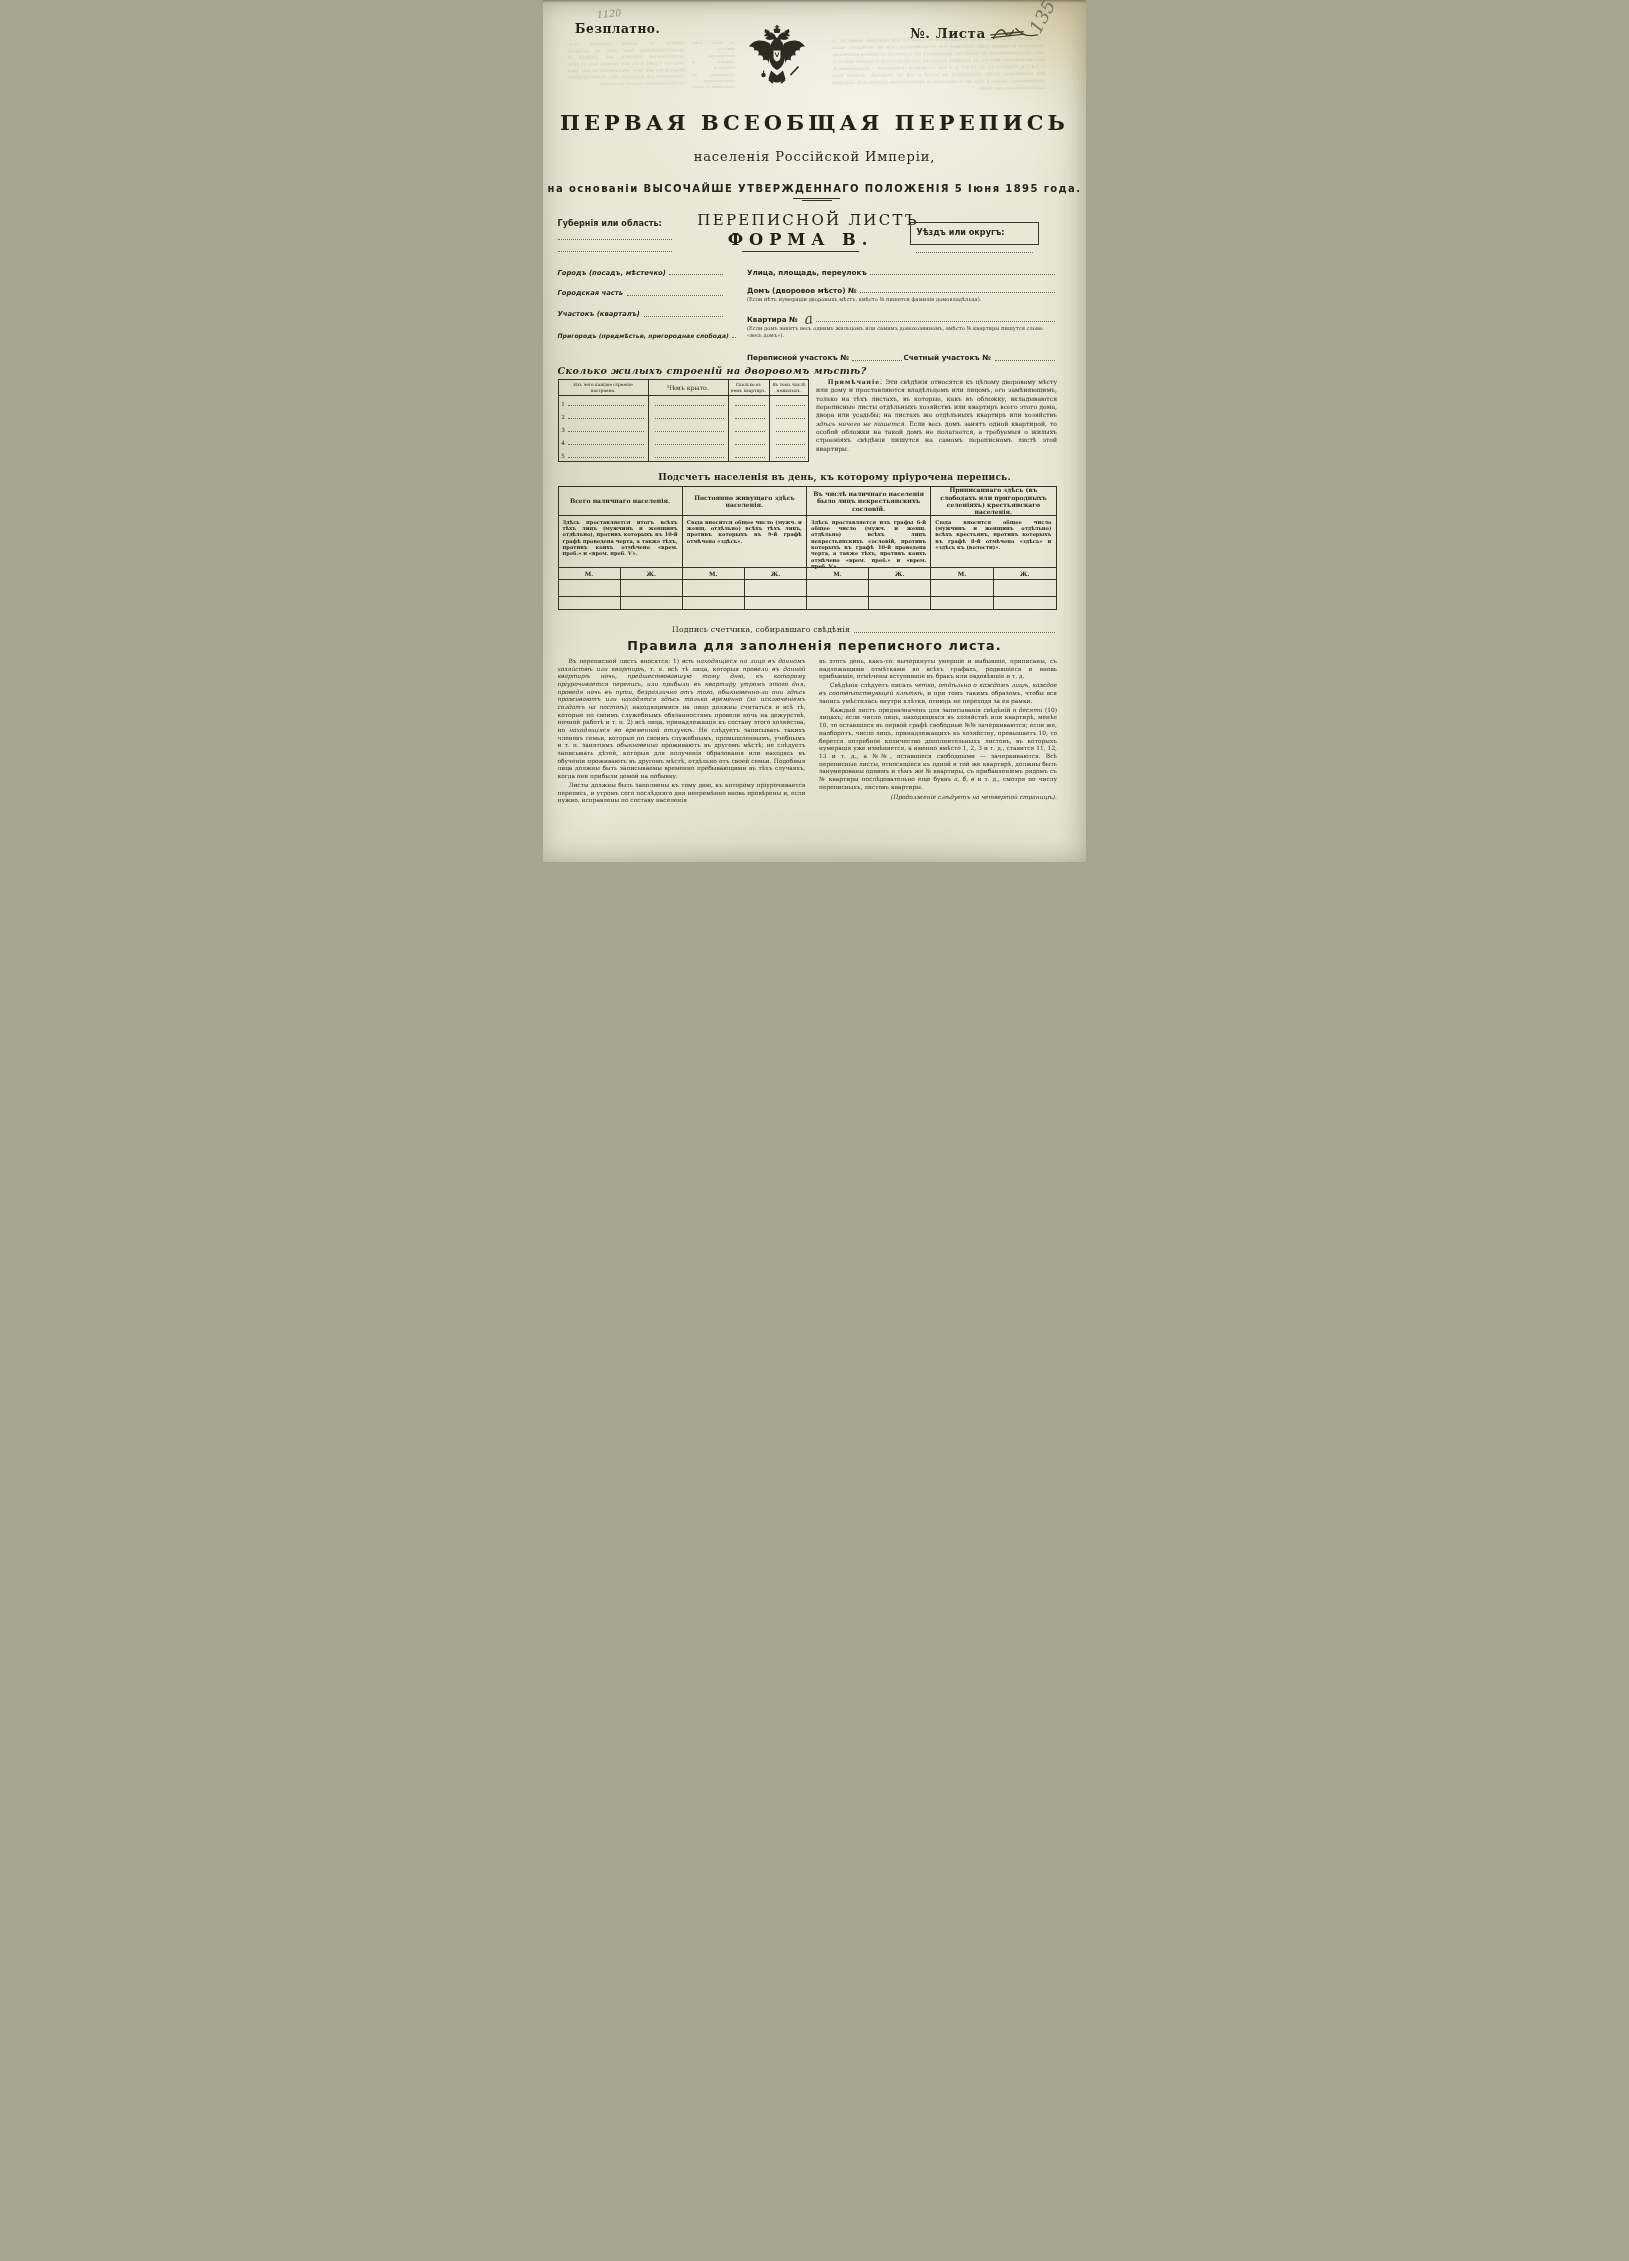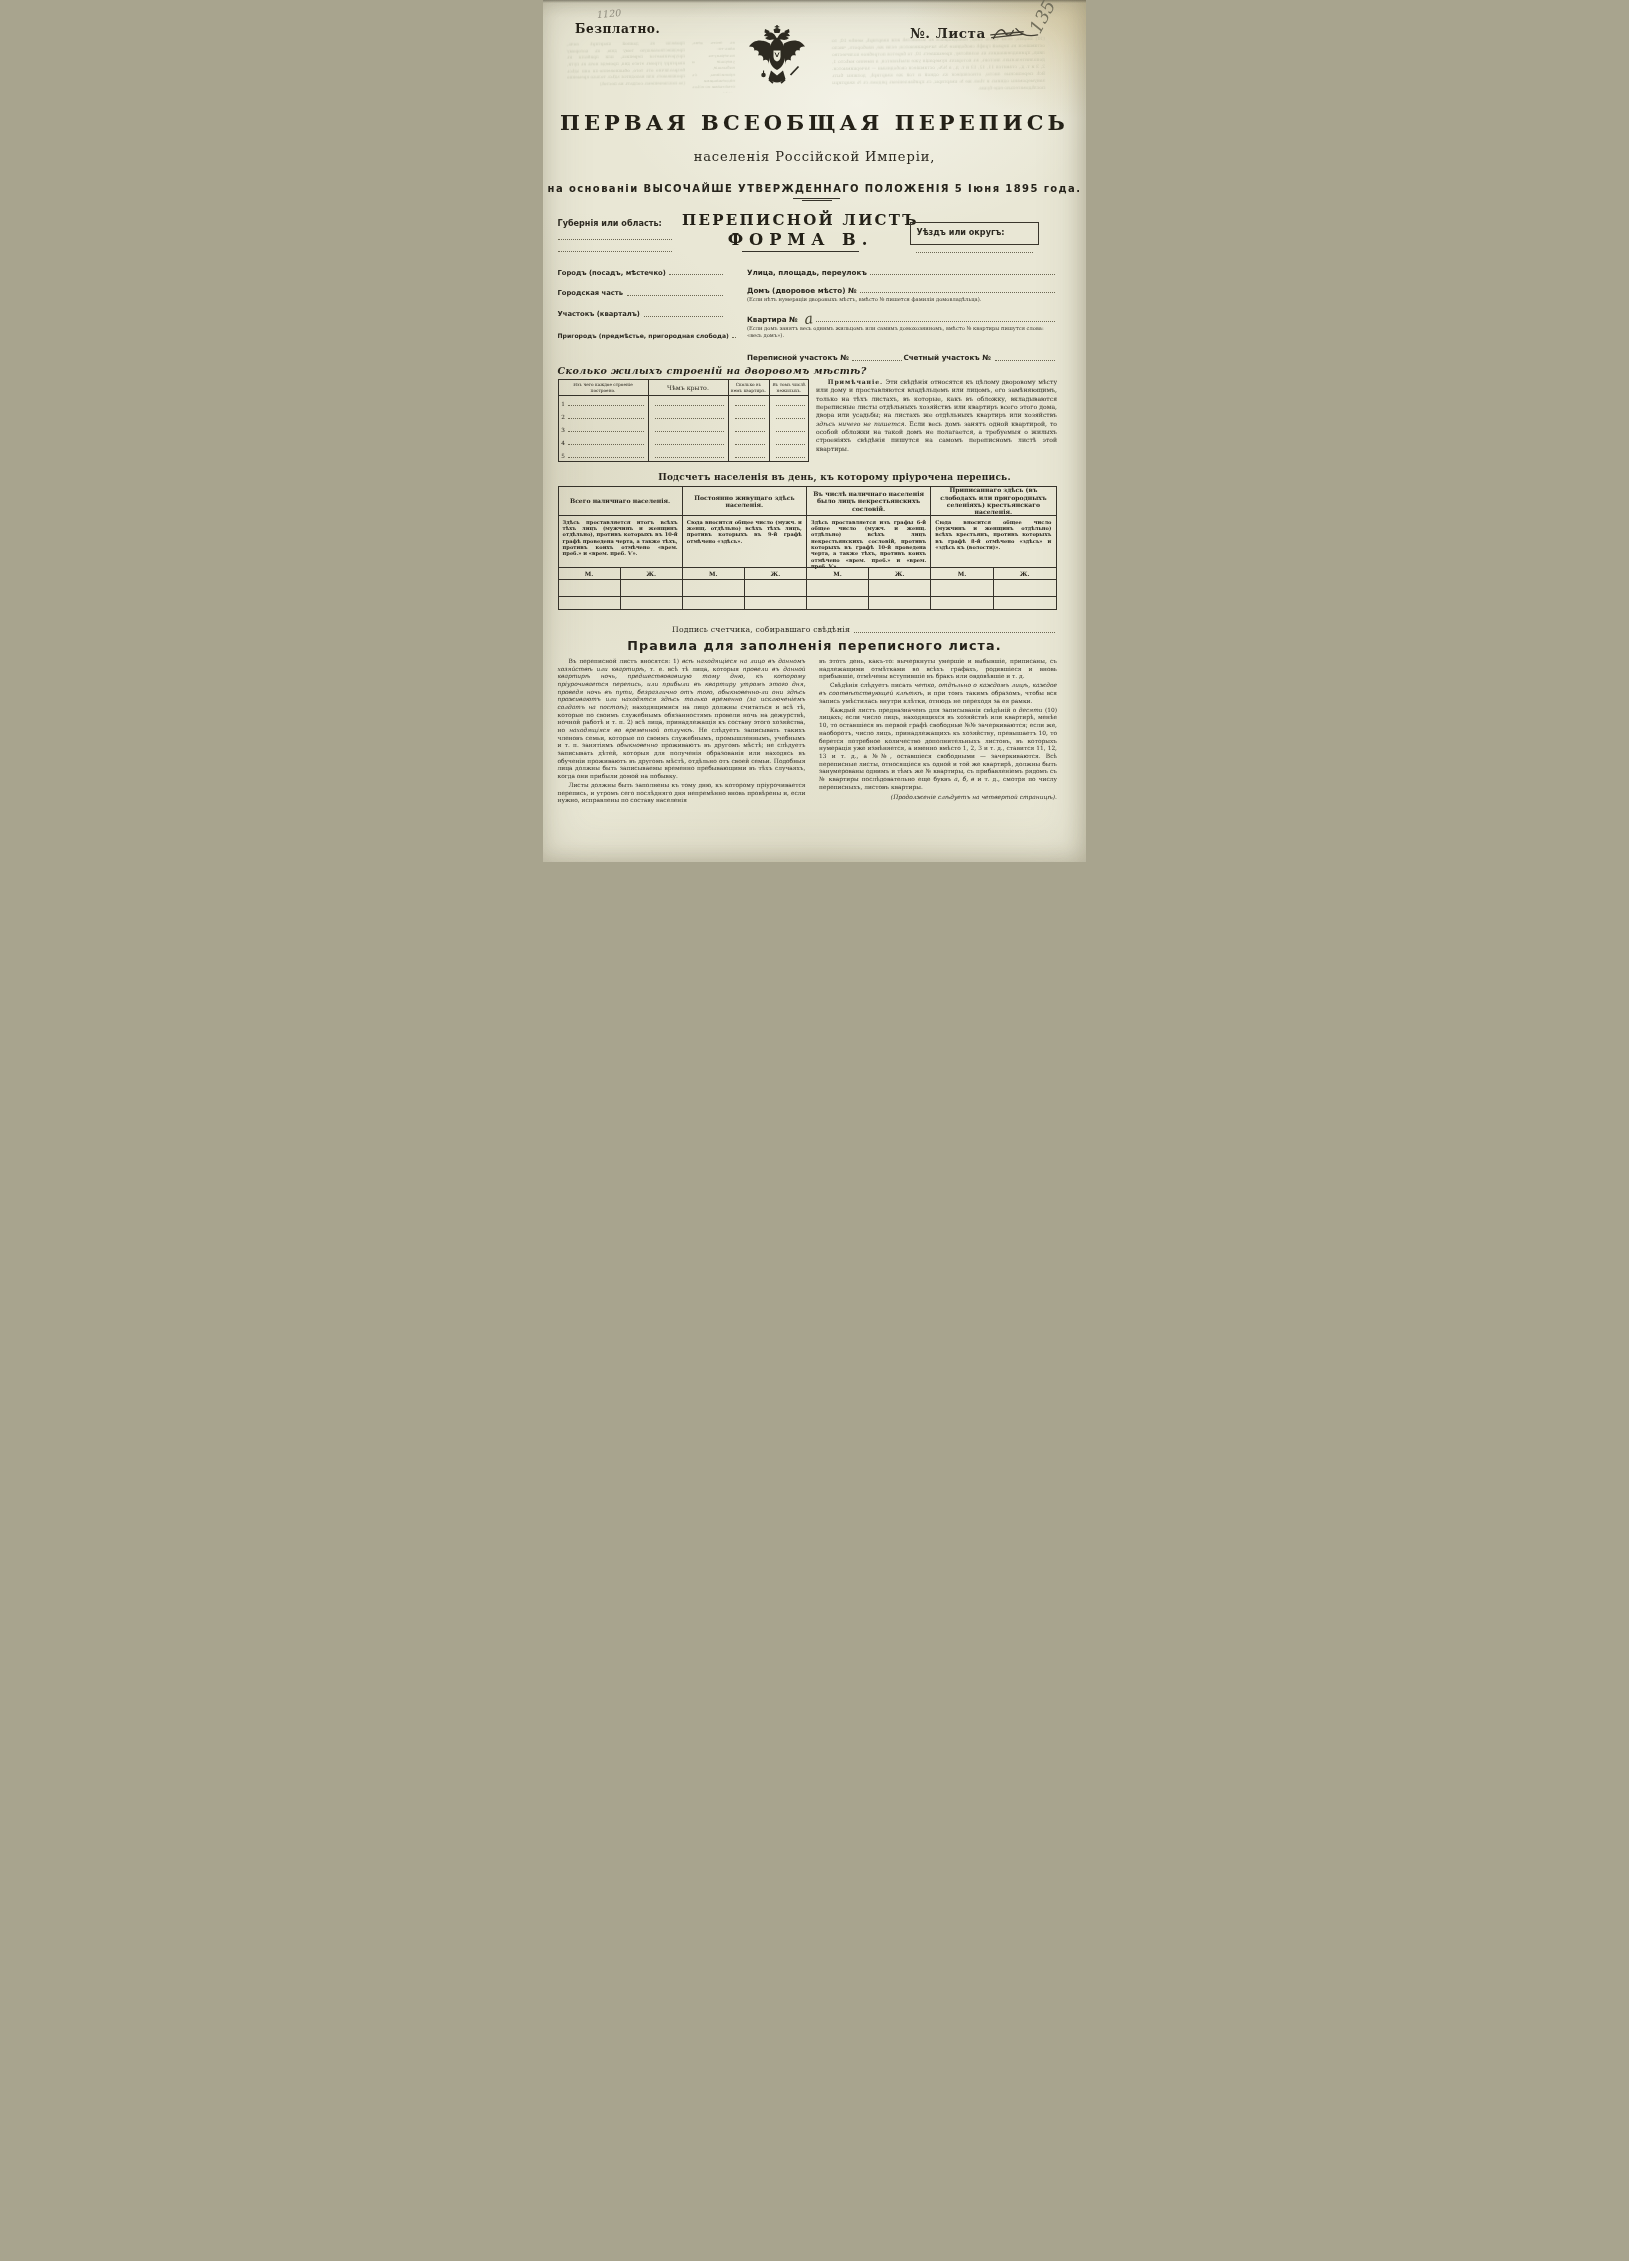--- a/index.html
+++ b/index.html
@@ -40,33 +40,33 @@
   .sub-title { left:0; right:0; top:150px; text-align:center; font-size:13px; letter-spacing:0.9px; line-height:1; color:#2b2820; }
   .law-line { left:0; right:0; top:184px; text-align:center; font-family:"DejaVu Sans", sans-serif;
     font-weight:bold; font-size:10px; letter-spacing:1.4px; line-height:1; color:#26231b; }
   .law-divider { left:250px; top:198px; width:47px; }
   .law-divider .d1 { border-top:1.4px solid #35322a; }
   .law-divider .d2 { border-top:0.7px solid #35322a; width:30px; margin:1.4px auto 0; }
   .gubernia { left:14.5px; top:218px; width:114px; }
   .head-label { font-family:"DejaVu Sans", sans-serif; font-weight:bold; font-size:8.1px; color:#2c2921; }
   .write-line { border-bottom:0.9px dotted #6b6753; height:11px; }
   .center-titles { left:139px; top:213px; width:237px; text-align:center; }
-  .sheet-title { font-weight:bold; font-size:15px; letter-spacing:2.3px; line-height:1; color:#242118; }
+  .sheet-title { font-weight:normal; font-size:15px; letter-spacing:2.3px; line-height:1; color:#242118;text-align:right; }
   .form-letter { font-weight:bold; font-size:16.3px; letter-spacing:5.9px; line-height:1; margin-top:4.1px; color:#242118; }
   .form-underline { width:117px; margin:2.7px auto 0; border-top:1.1px solid #35322a; }
   .uezd-box { left:367px; top:222px; width:129px; height:23px; border:0.9px solid #3a362c; padding:3.6px 5.4px; box-sizing:border-box; }
   .uezd-box .write-line { margin-top:7.2px; height:8.1px; }
 
   
   .field { display:flex; align-items:flex-end; }
   .flabel { font-family:"DejaVu Sans", sans-serif; font-weight:bold; font-size:7.2px; color:#2c2921; white-space:nowrap; }
   .leader { flex:1 1 auto; border-bottom:0.9px dotted #6b6753; margin:0 0.9px 1.4px 3.6px; min-width:3.6px; }
   .addr-left { left:14.5px; top:264px; width:166px; }
   .addr-left .field { height:12.7px; margin-bottom:8.1px; }
-  .addr-left .flabel { font-size:6.8px; }
+  .addr-left .flabel { font-size:6.8px;font-style:italic; }
   .addr-left .tight .flabel { font-size:6.1px; }
   .addr-right { left:204px; top:264px; width:309px; }
   .addr-right .field { height:12.7px; }
   .small-note { font-size:5.2px; line-height:1.3; color:#35322a; margin-top:1.4px; }
   .apt-row { margin-top:5.4px; height:15.4px !important; }
   .handwritten { font-style:italic; font-size:14.5px; color:#43402f; transform:rotate(-8deg) translateY(1.8px); display:inline-block; margin-left:6.3px; line-height:0.8; }
   .precinct-row { margin-top:11px;text-align:right; }
   .precinct-row .leader.mid { flex:0 0 50px; }
 
   

